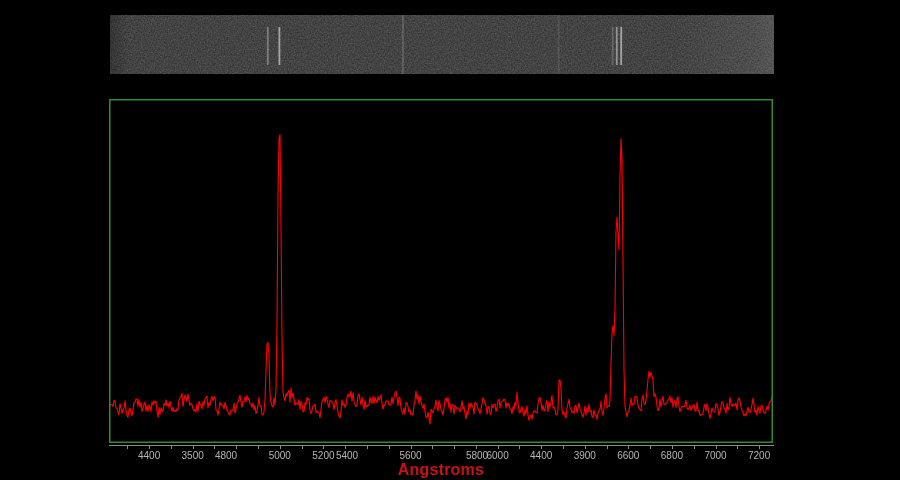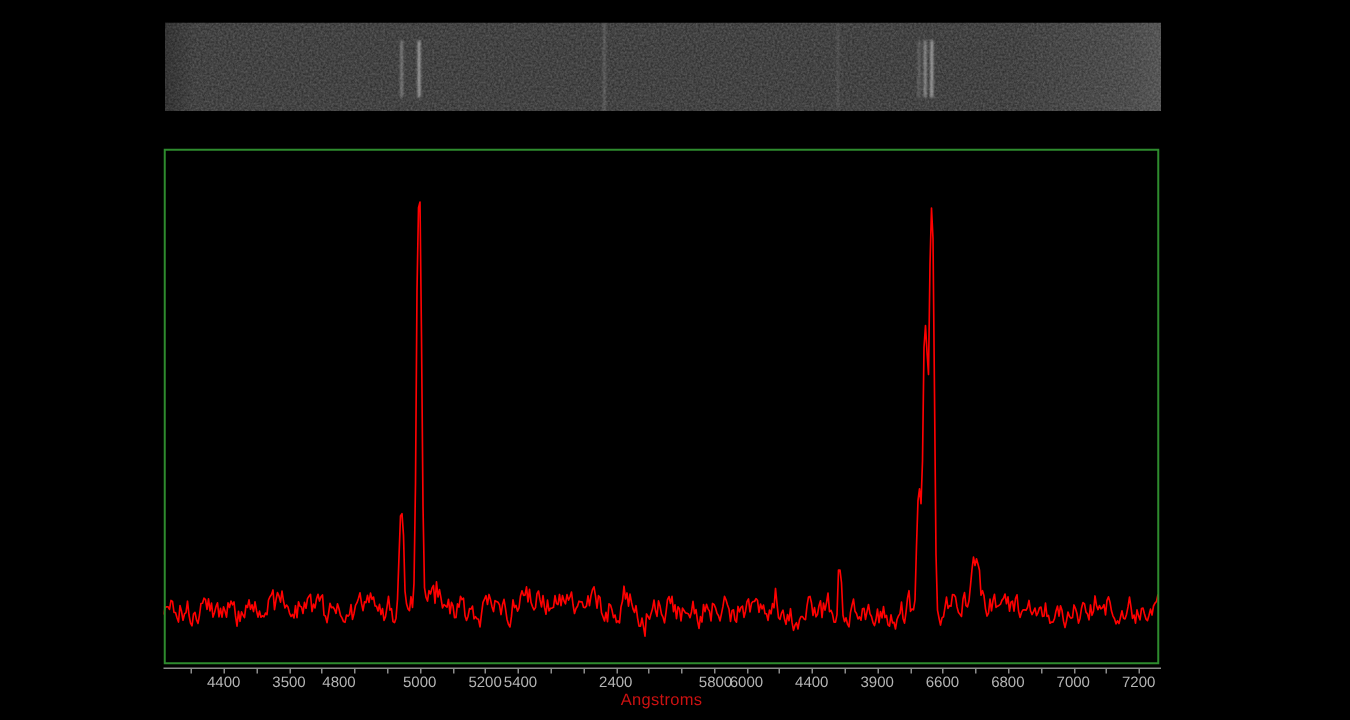--- a/index.html
+++ b/index.html
@@ -10,21 +10,21 @@
   .strip{position:absolute;left:110px;top:15px;width:664px;height:59px;}
   .plot{position:absolute;left:109px;top:99px;width:664px;height:344px;}
   .axis-line{position:absolute;left:109px;top:445px;width:665px;height:1px;}
   .tick{position:absolute;top:446px;width:1px;height:3px;}
   .tick-label{
     position:absolute;top:450px;transform:translateX(-50%);
     font-size:10px;line-height:11px;white-space:nowrap;
   }
   .x-title{
     position:absolute;top:461px;left:441px;transform:translateX(-50%);
-    font-size:11px;font-weight:normal;letter-spacing:0.2px;white-space:nowrap;
+    font-size:16px;font-weight:bold;letter-spacing:0.2px;white-space:nowrap;
   }
 </style>
 </head>
 <body>
 
 <div class="screen">
 
   <div class="strip">
     <svg id="strip-svg" width="664" height="59" viewBox="0 0 664 59">
       <defs>
@@ -99,21 +99,21 @@
       <div class="tick" style="left: 737.3px; background: rgb(140, 140, 140);"></div>
       <div class="tick" style="left: 759.1px; background: rgb(140, 140, 140);"></div>
     </div>
   <div id="axis-labels">
       <div class="tick-label" style="left: 149.1px; color: rgb(181, 181, 181);">4400</div>
       <div class="tick-label" style="left: 192.7px; color: rgb(181, 181, 181);">3500</div>
       <div class="tick-label" style="left: 226px; color: rgb(181, 181, 181);">4800</div>
       <div class="tick-label" style="left: 279.8px; color: rgb(181, 181, 181);">5000</div>
       <div class="tick-label" style="left: 323.4px; color: rgb(181, 181, 181);">5200</div>
       <div class="tick-label" style="left: 347px; color: rgb(181, 181, 181);">5400</div>
-      <div class="tick-label" style="left: 410.5px; color: rgb(181, 181, 181);">2400</div>
+      <div class="tick-label" style="left: 410.5px; color: rgb(181, 181, 181);">5600</div>
       <div class="tick-label" style="left: 477px; color: rgb(181, 181, 181); text-align: center;">5800</div>
       <div class="tick-label" style="left: 497.6px; color: rgb(181, 181, 181);">6000</div>
       <div class="tick-label" style="left: 541.2px; color: rgb(181, 181, 181);">4400</div>
       <div class="tick-label" style="left: 584.8px; color: rgb(181, 181, 181);">3900</div>
       <div class="tick-label" style="left: 628.3px; color: rgb(181, 181, 181);">6600</div>
       <div class="tick-label" style="left: 671.9px; color: rgb(181, 181, 181);">6800</div>
       <div class="tick-label" style="left: 715.5px; color: rgb(181, 181, 181);">7000</div>
       <div class="tick-label" style="left: 759.1px; color: rgb(181, 181, 181);">7200</div>
     </div>
 

